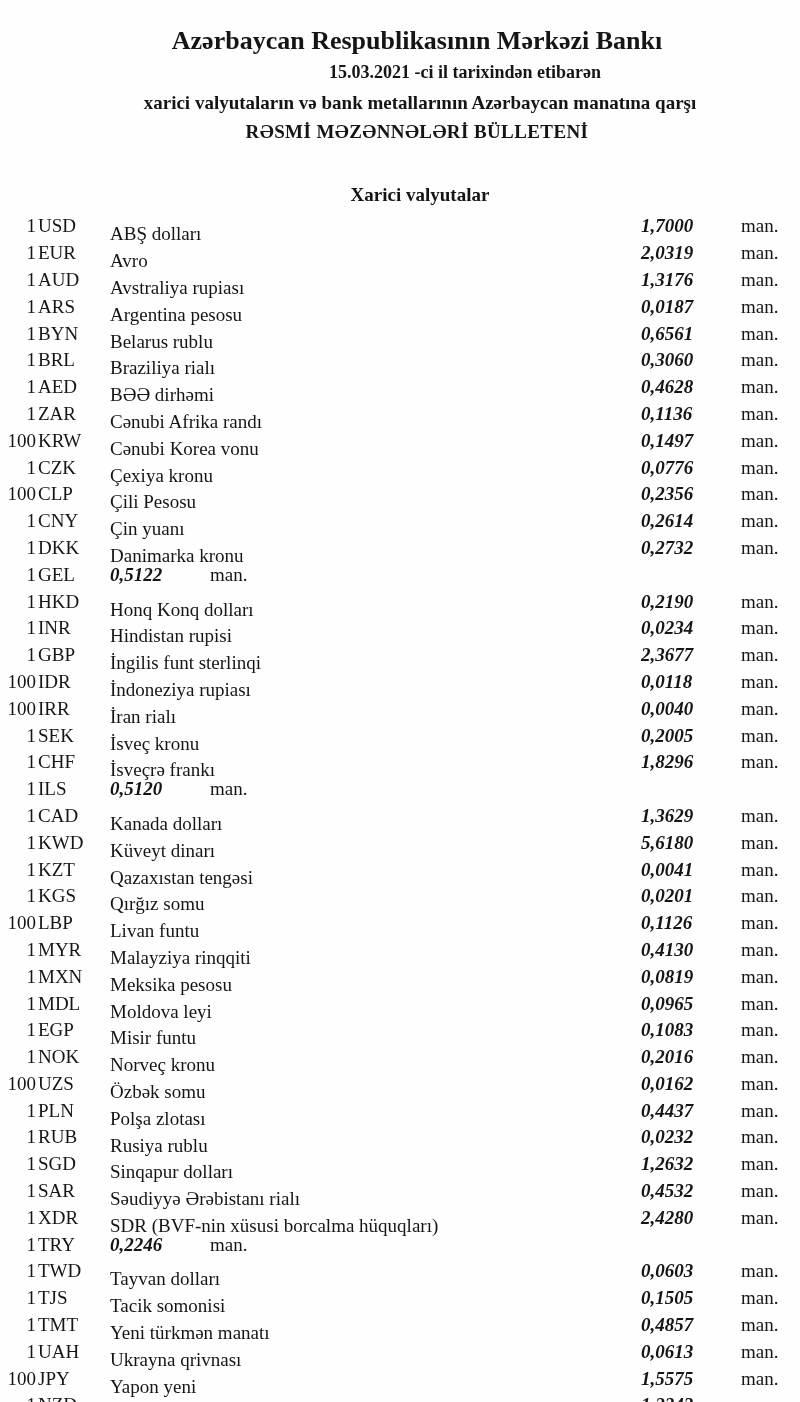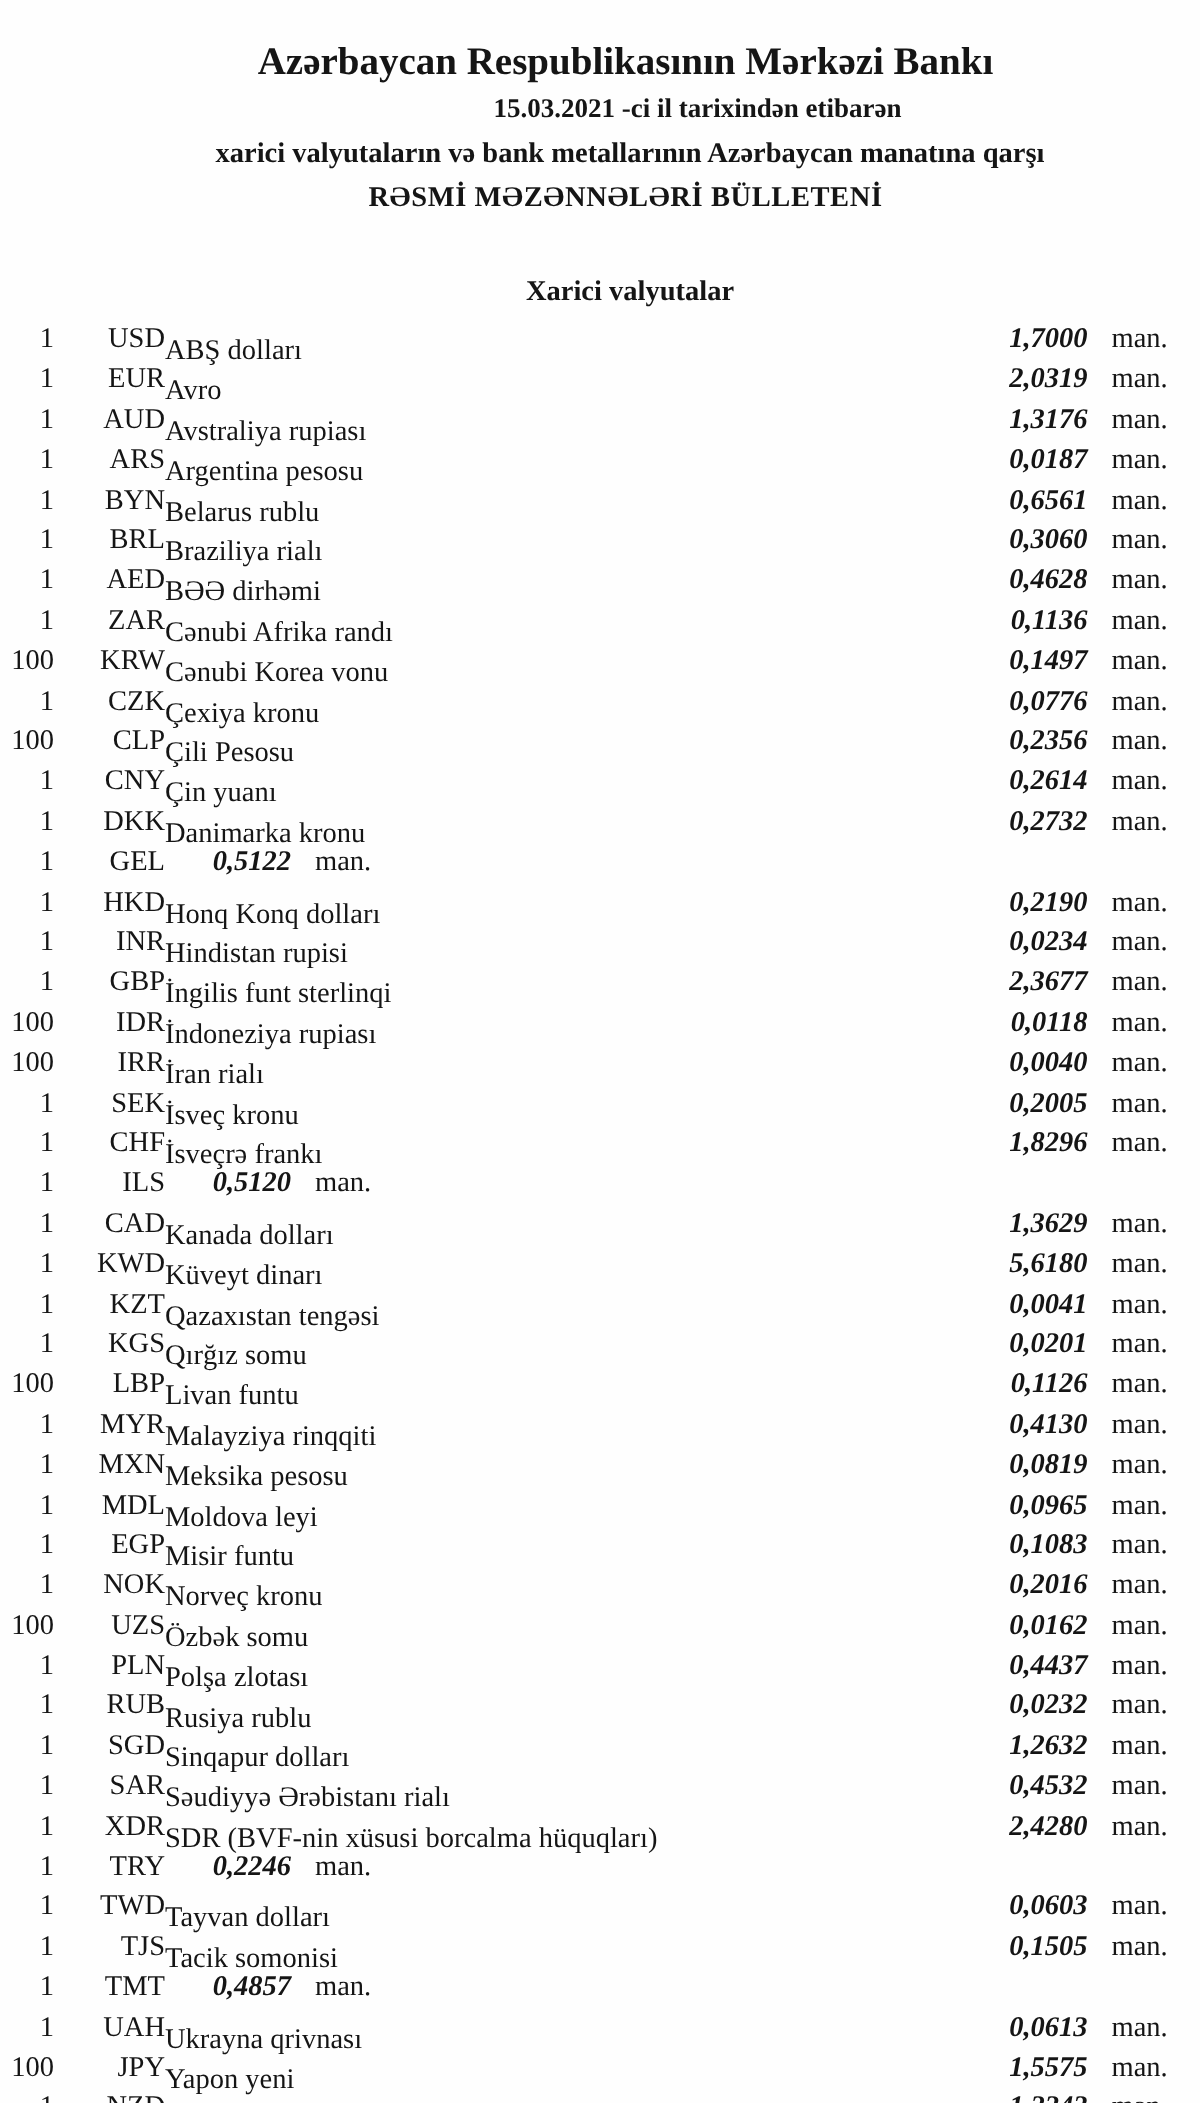--- a/index.html
+++ b/index.html
@@ -71,32 +71,32 @@
   }
   .qty {
     flex: none;
     width: 36px;
     text-align: right;
   }
   .code {
     flex: none;
     width: 72px;
     margin-left: 2px;
-    text-align: right;
+    text-align: left;
   }
   .name {
     flex: 1;
     text-align: left;
     overflow: hidden;
     margin-top: 16px;
   }
   .rate {
     flex: none;
     width: 84px;
-    text-align: right;
+    text-align: left;
     font-weight: bold;
     font-style: italic;
   }
   .unit {
     flex: none;
     width: 75px;
     box-sizing: border-box;
     padding-left: 16px;
     text-align: left;
   }
@@ -396,20 +396,21 @@
       <div class="rate-row">
     <span class="qty">1</span>
     <span class="code">TJS</span>
     <span class="name">Tacik somonisi</span>
     <span class="rate">0,1505</span>
     <span class="unit">man.</span>
   </div>
       <div class="rate-row">
     <span class="qty">1</span>
     <span class="code">TMT</span>
+    <span class="name">Yeni türkmən manatı</span>
     <span class="rate">0,4857</span>
     <span class="unit">man.</span>
   </div>
       <div class="rate-row">
     <span class="qty">1</span>
     <span class="code">UAH</span>
     <span class="name">Ukrayna qrivnası</span>
     <span class="rate">0,0613</span>
     <span class="unit">man.</span>
   </div>

